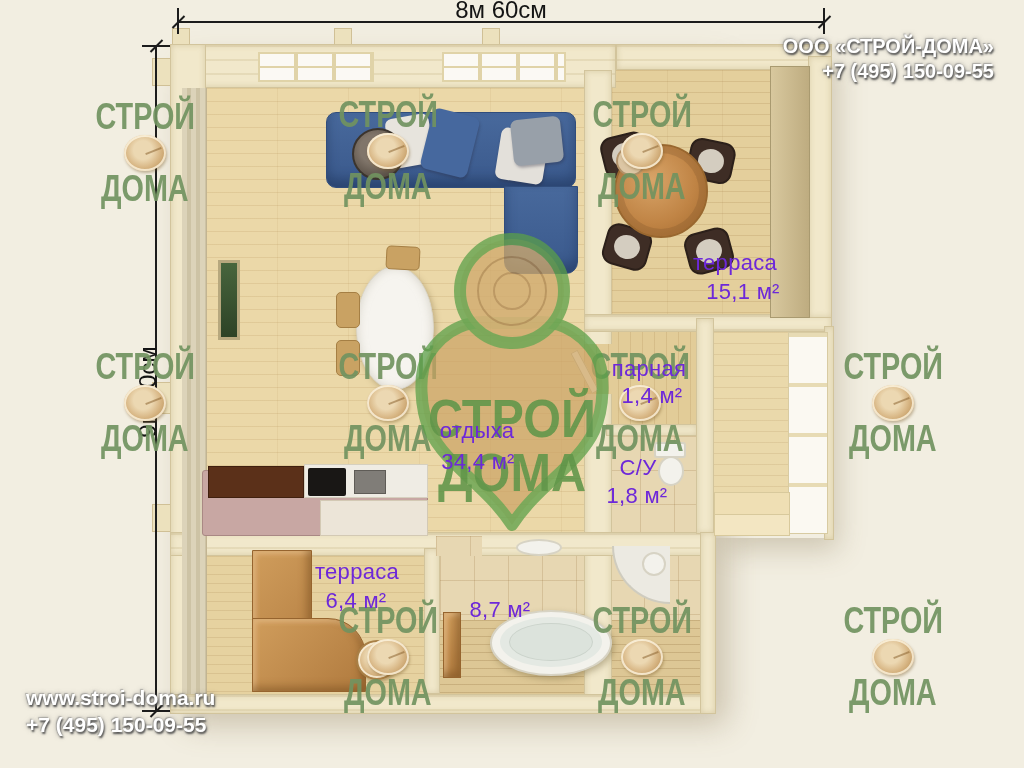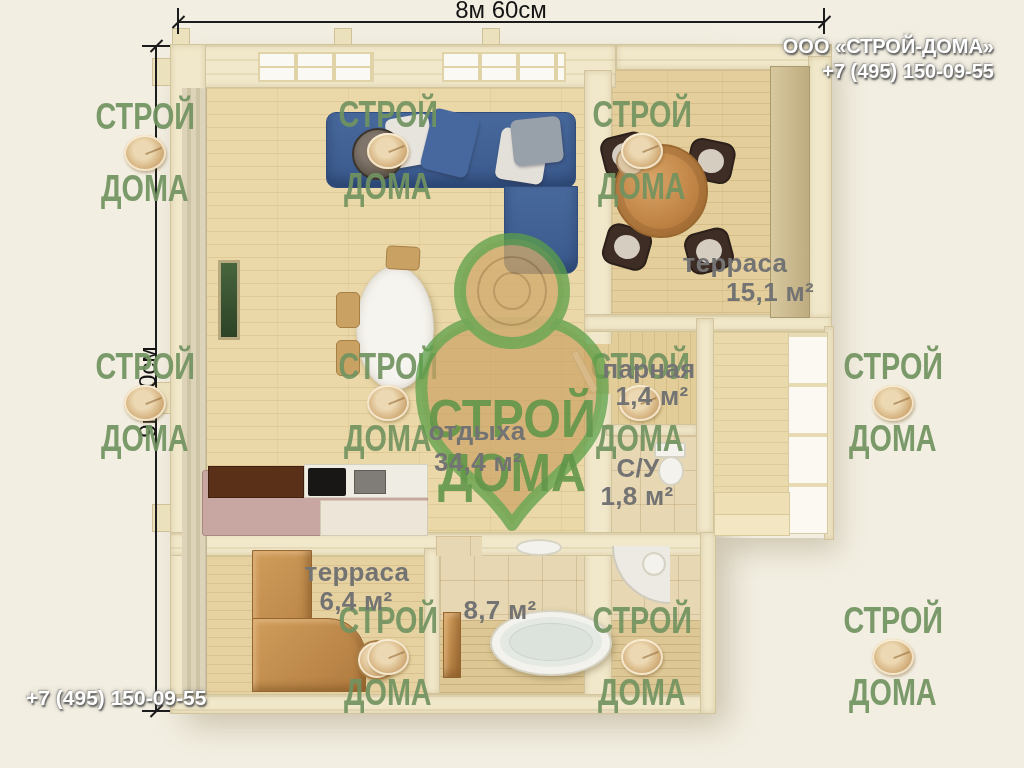--- a/index.html
+++ b/index.html
@@ -78,21 +78,21 @@
   .wm { position:absolute; width:100px; display:flex; flex-direction:column; align-items:center;
     gap:1px; z-index:40; pointer-events:none; }
   .wm-text { font-weight:bold; font-size:36px; line-height:34px; color:rgba(113,146,96,.92);
     transform:scaleX(.8); white-space:nowrap; }
   .wm-log { width:42px; height:36px; position:relative; }
   .wm-log::after { content:""; position:absolute; right:4px; top:42%; width:17px; height:2px;
     background:rgba(140,100,50,.55); transform:rotate(-22deg); }
 
   
   .room-label { position:absolute; transform:translate(-50%,-50%); white-space:nowrap;
-    font-weight:bold; font-size:26px; color:#737373; letter-spacing:.3px; z-index:50; }
+    font-weight:normal; font-size:22px; color:#6d28d9; letter-spacing:.3px; z-index:50; }
   .brand { position:absolute; font-weight:bold; color:#ffffff; z-index:60;
     text-shadow:1px 2px 2px rgba(75,75,75,.95), -1px -1px 1px rgba(130,130,130,.55), 0 0 5px rgba(100,100,100,.6); }
   .brand-top { right:30px; top:34px; text-align:right; font-size:20px; line-height:25px; }
   .brand-bottom { left:26px; top:684px; text-align:left; font-size:21px; line-height:27px; }
   .dim-line { position:absolute; background:#1c1c1c; z-index:30; }
   .tick { position:absolute; width:17px; height:2px; background:#1c1c1c; transform:rotate(-45deg); z-index:30; }
   .dim-label { position:absolute; font-size:24px; color:#141414; z-index:31; white-space:nowrap; }
   .logo-svg { position:absolute; left:398px; top:221px; z-index:42; opacity:.84; pointer-events:none; }
 </style>
 </head>
@@ -253,21 +253,21 @@
              C 208 152, 206 188, 196 210 C 180 244, 140 264, 114 304
              C 88 264, 48 244, 32 210 C 22 188, 20 152, 30 134 Z" fill="rgba(202,161,99,0.82)" stroke="rgba(90,159,72,0.88)" stroke-width="12" stroke-linejoin="round"></path>
     <circle cx="114" cy="70" r="52" fill="rgba(208,170,110,0.92)" stroke="rgba(90,159,72,0.88)" stroke-width="12"></circle>
     <circle cx="114" cy="70" r="34" fill="none" stroke="rgba(150,110,60,0.55)" stroke-width="2"></circle>
     <circle cx="114" cy="70" r="18" fill="none" stroke="rgba(150,110,60,0.5)" stroke-width="2"></circle>
     <text x="114" y="216" text-anchor="middle" font-family="Liberation Sans, sans-serif" font-size="54" font-weight="bold" fill="rgba(72,138,56,0.9)" textLength="168" lengthAdjust="spacingAndGlyphs">СТРОЙ</text>
     <text x="114" y="270" text-anchor="middle" font-family="Liberation Sans, sans-serif" font-size="54" font-weight="bold" fill="rgba(72,138,56,0.9)" textLength="148" lengthAdjust="spacingAndGlyphs">ДОМА</text>
   </svg>
 
   <span class="room-label" style="left:735px;top:263px;">терраса</span>
-  <span class="room-label" style="left:770px;top:292px;">15,1 м²</span>
+  <span class="room-label" style="left:743px;top:292px;">15,1 м²</span>
   <span class="room-label" style="left:649px;top:369px;">парная</span>
   <span class="room-label" style="left:652px;top:396px;">1,4 м²</span>
   <span class="room-label" style="left:638px;top:468px;">С/У</span>
   <span class="room-label" style="left:637px;top:496px;">1,8 м²</span>
   <span class="room-label" style="left:477px;top:431px;">отдыха</span>
   <span class="room-label" style="left:478px;top:462px;">34,4 м²</span>
   <span class="room-label" style="left:357px;top:572px;">терраса</span>
   <span class="room-label" style="left:356px;top:601px;">6,4 м²</span>
   <span class="room-label" style="left:500px;top:610px;">8,7 м²</span>
 
@@ -283,16 +283,17 @@
   <div class="tick" style="left:148px;top:710px;"></div>
   <div class="dim-line" style="left:142px;top:45px;width:28px;height:2px;"></div>
   <div class="dim-line" style="left:142px;top:710px;width:28px;height:2px;"></div>
   <span class="dim-label" style="left:148px;top:392px;transform:translate(-50%,-50%) rotate(-90deg);">9м 10см</span>
 
   <div class="brand brand-top">
     <div>ООО «СТРОЙ-ДОМА»</div>
     <div>+7 (495) 150-09-55</div>
   </div>
   <div class="brand brand-bottom">
+    <div>www.stroi-doma.ru</div>
     <div>+7 (495) 150-09-55</div>
   </div>
 
 </div>
 
 </body></html>

